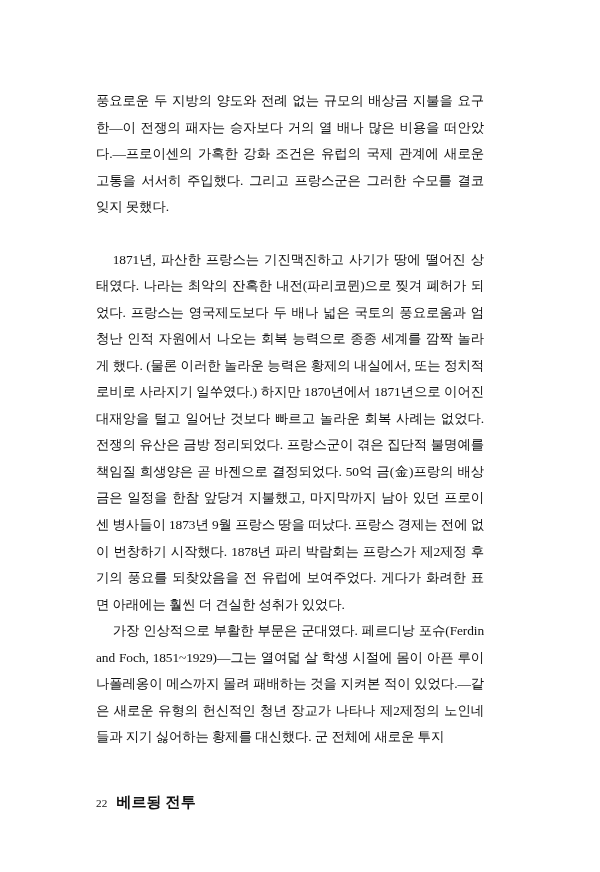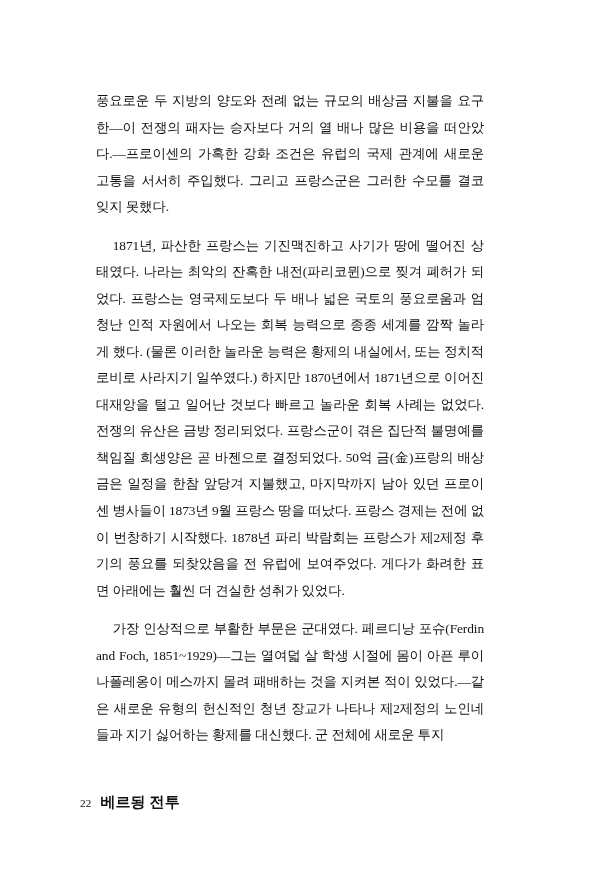--- a/index.html
+++ b/index.html
@@ -26,31 +26,31 @@
     line-height: 1.98;
     text-align: justify;
     text-justify: inter-character;
     letter-spacing: -0.1px;
     word-break: break-all;
   }
   .para {
     margin: 0;
   }
   .para + .para {
-    margin-top: 12px;
+    margin-top: 26px;
   }
   .para.indent {
     text-indent: 1.25em;
   }
   .para.tight {
-    margin-top: 12px;
+    margin-top: 0;
   }
   .footer {
     position: absolute;
-    left: 80px;
+    left: 96px;
     bottom: 60px;
     font-size: 11.2px;
     letter-spacing: 0.1px;
     color: #111111;
     display: flex;
     align-items: baseline;
     gap: 9px;
   }
   .footer .page-num {
     font-family: "Liberation Serif", serif;

